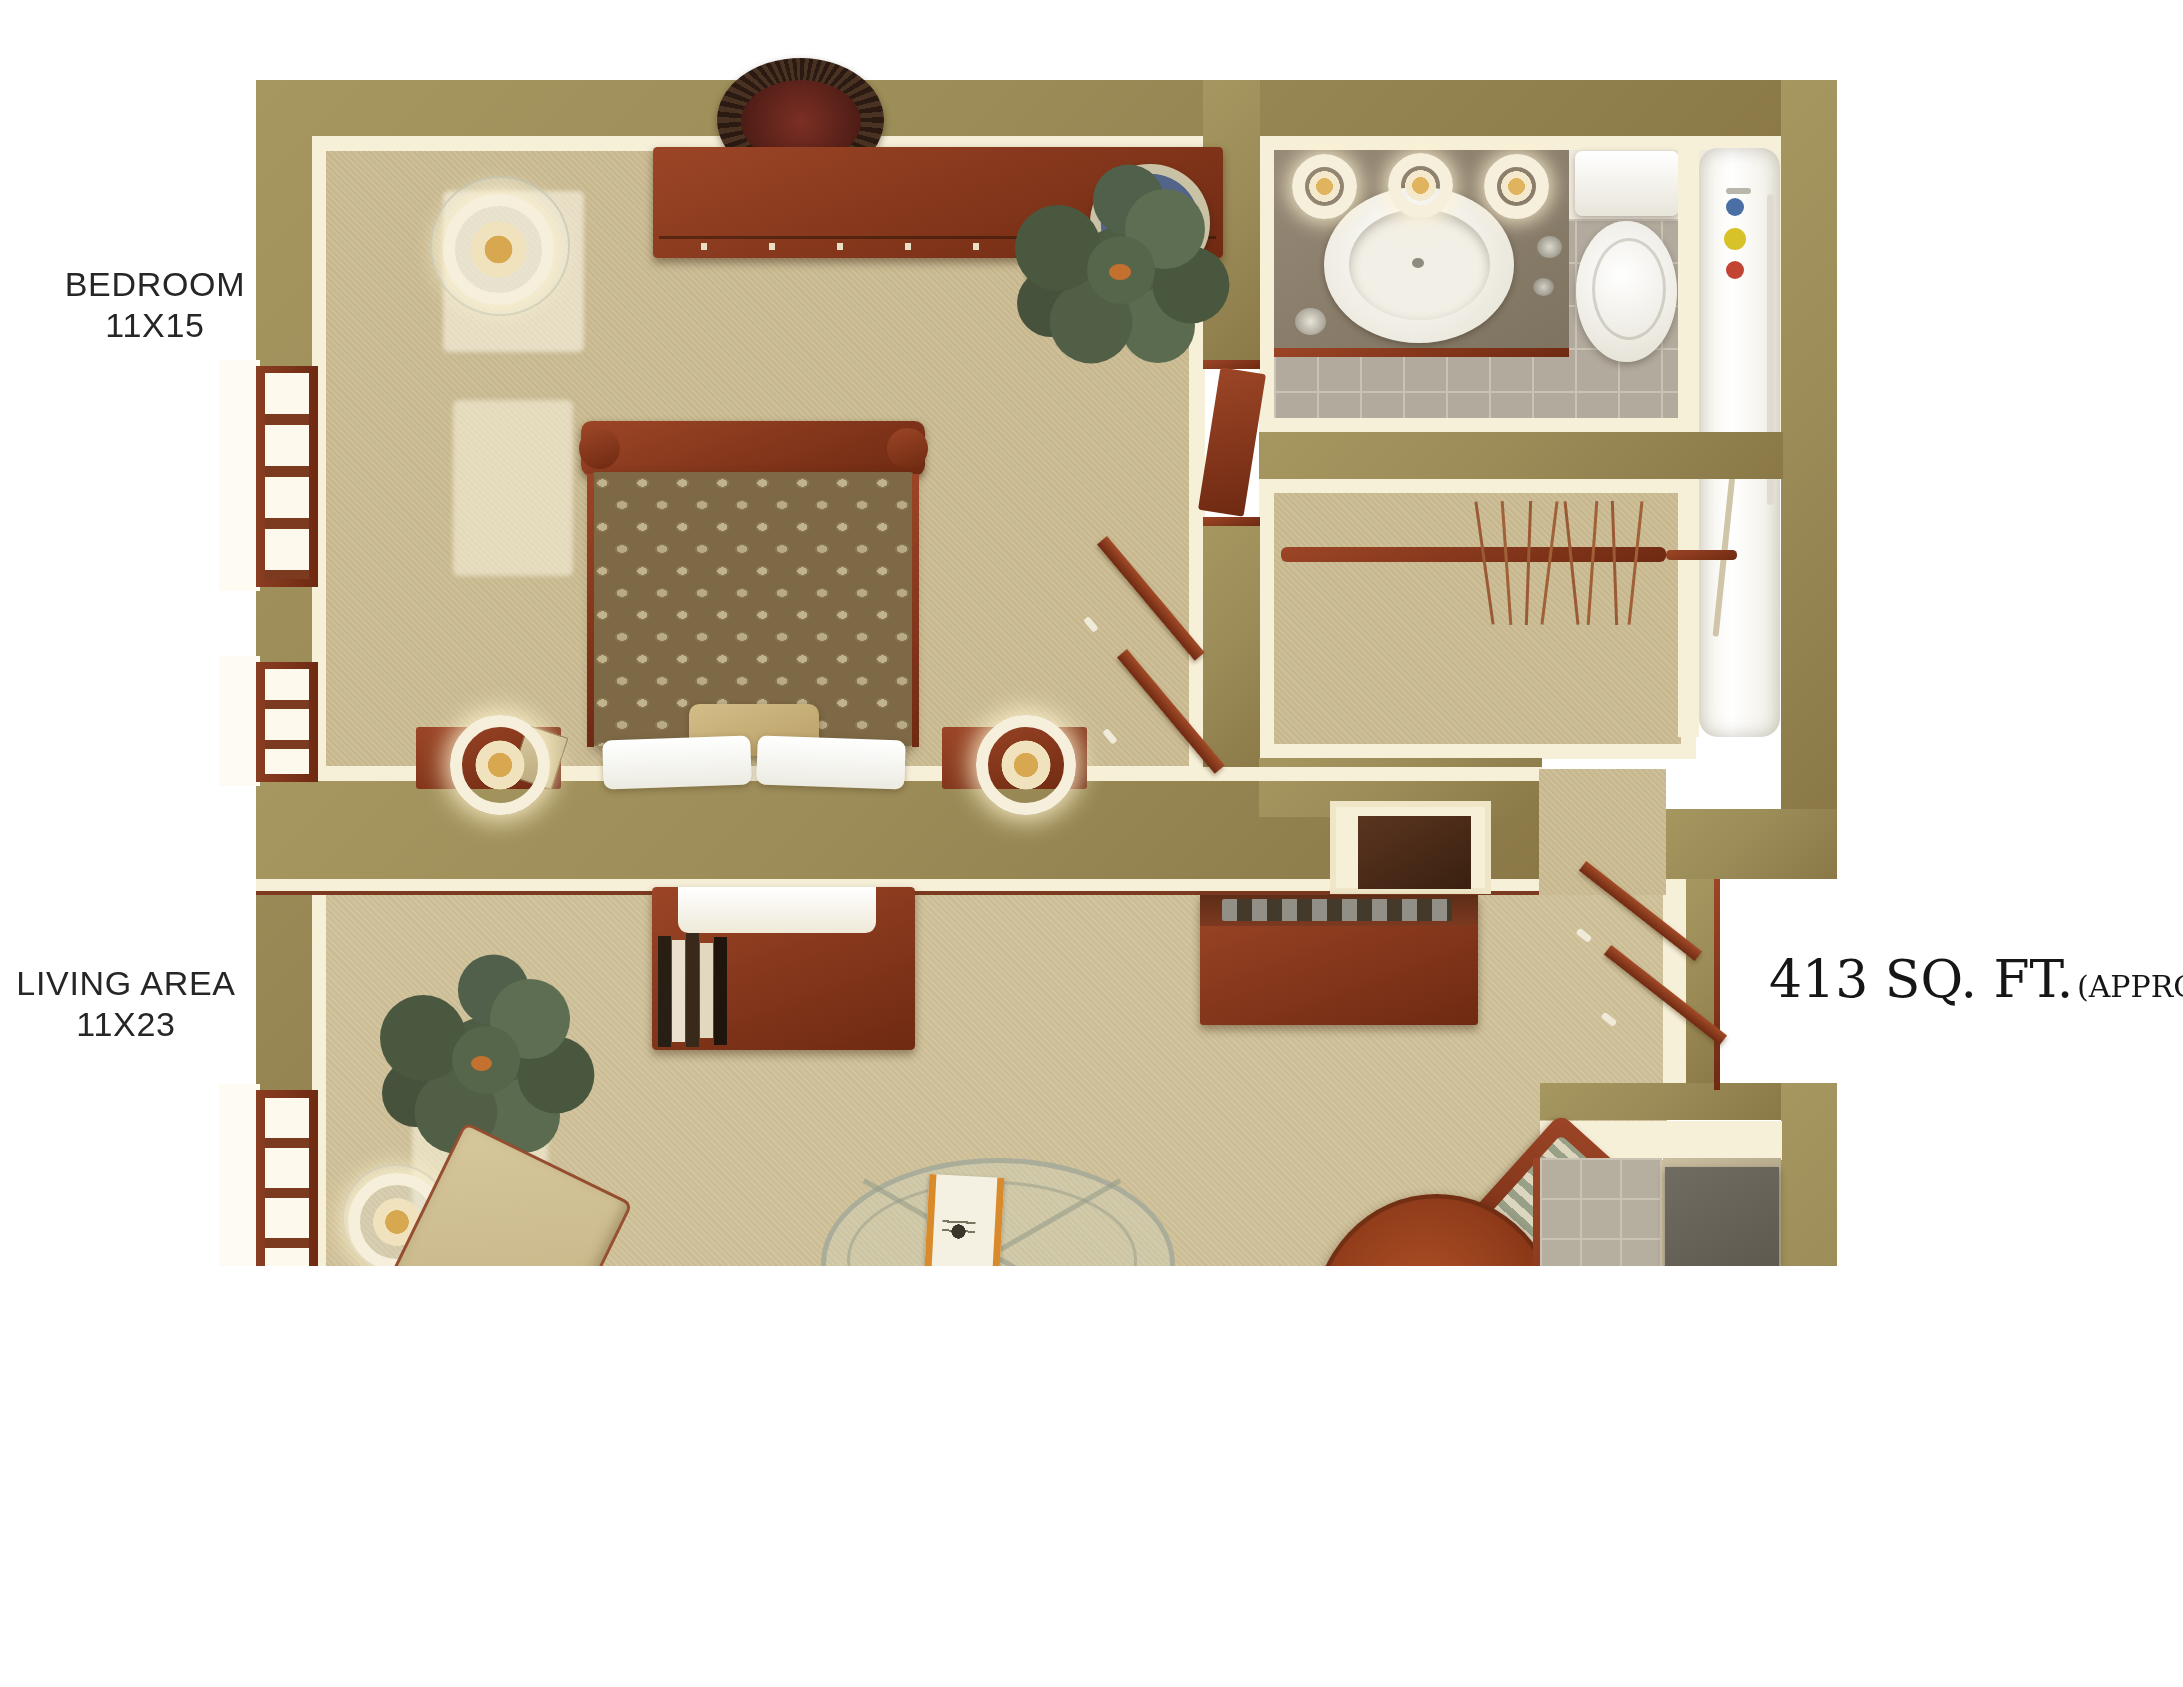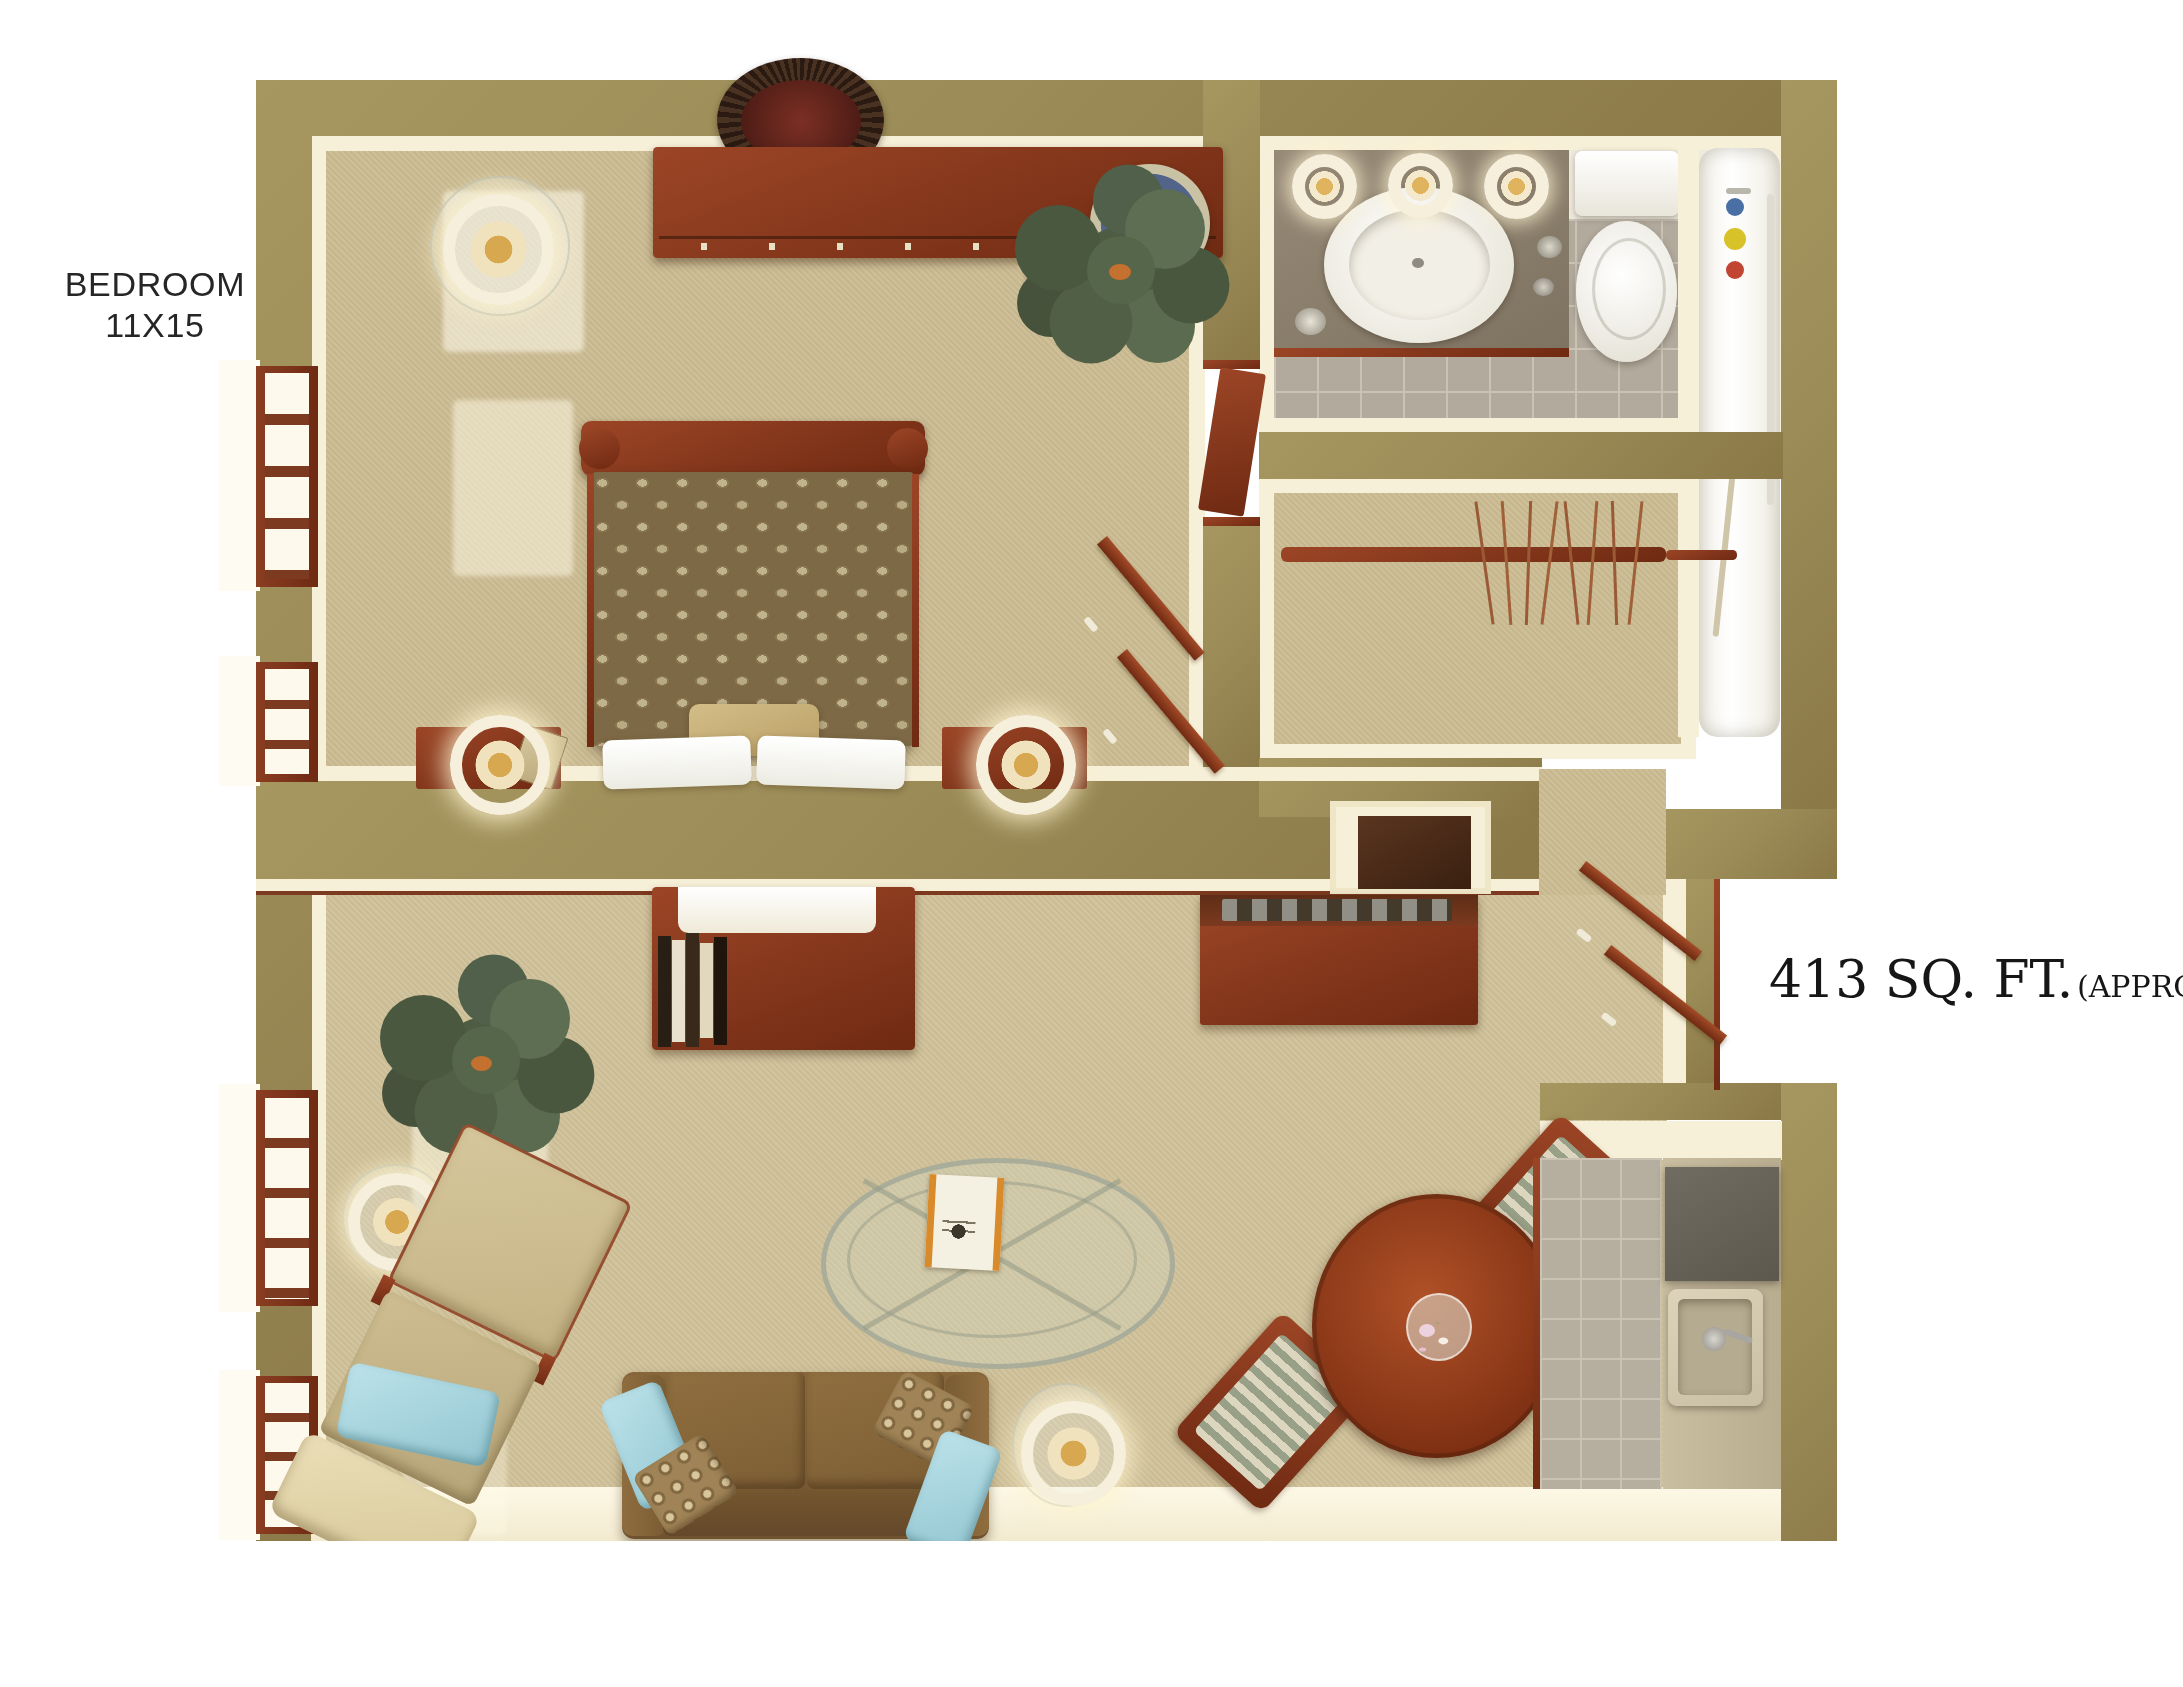--- a/index.html
+++ b/index.html
@@ -1,16 +1,16 @@
 <!DOCTYPE html>
 <html style="font-size:12px"><head>
 <meta charset="utf-8">
 <style>
   html,body{margin:0;padding:0;background:#fff;}
-  #stage{position:relative;width:2183px;height:1541px;background:#ffffff;overflow:hidden;
+  #stage{position:relative;width:2183px;height:1266px;background:#ffffff;overflow:hidden;
          font-family:"Liberation Sans",sans-serif;}
   .abs{position:absolute;}
   .olive{background:linear-gradient(135deg,#a6965f 0%,#9c8c58 45%,#8a7947 100%);}
   .cream{background:#f7f0d8;}
   .cream2{background:linear-gradient(180deg,#fdf8e6,#efe6c8);}
   .cherry{background:linear-gradient(160deg,#9c4526,#6f2a12);}
   .carpet{background-color:#cfc199;background-image:repeating-linear-gradient(45deg,rgba(255,255,255,.05) 0 2.2px,rgba(120,100,60,.05) 2.2px 4.4px);}
   .carpet2{background-color:#cbbc93;background-image:repeating-linear-gradient(45deg,rgba(255,255,255,.05) 0 2.2px,rgba(120,100,60,.06) 2.2px 4.4px);}
   .round{border-radius:50%;}
   .bathtile{background-color:#b2aa9d;background-image:linear-gradient(#c9c2b5 2.2px,transparent 2.2px),linear-gradient(90deg,#c9c2b5 2.2px,transparent 2.2px);background-size:43px 43px;}
@@ -33,20 +33,24 @@
 </style>
 </head>
 <body>
 
 <div id="stage">
 
   <div class="abs label" style="left:44px;top:264px;width:222px;">
     <div>BEDROOM</div>
     <div>11X15</div>
   </div>
+  <div class="abs label" style="left:15px;top:963px;width:222px;">
+    <div>LIVING AREA</div>
+    <div>11X23</div>
+  </div>
   <div class="abs sqft" style="left:1769px;top:949px;width:415px;white-space:nowrap;">
     <span style="font-size:52px;">413 SQ. FT.</span>
     <span style="font-size:30px;">(APPROX.)</span>
   </div>
 
   <div class="abs carpet2" style="left:310px;top:135px;width:895px;height:647px;border:16.3px solid #f7f0d8;box-sizing:border-box;"></div>
   <div class="abs" style="left:1259px;top:135px;width:522px;height:298px;border:15px solid #f7f0d8;box-sizing:border-box;background:#efeade;"></div>
   <div class="abs carpet2" style="left:1259px;top:478px;width:437px;height:281px;border:15px solid #f7f0d8;box-sizing:border-box;"></div>
   <div class="abs carpet" style="left:310px;top:887px;width:1357px;height:601px;"></div>
   <div class="abs cream" style="left:310px;top:887px;width:16.3px;height:601px;"></div>

